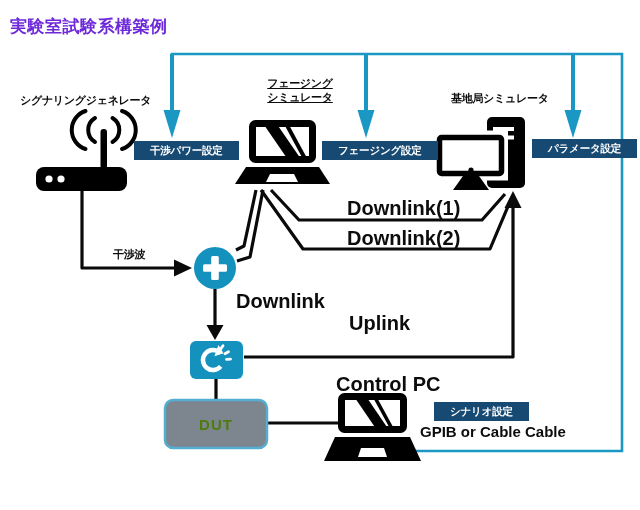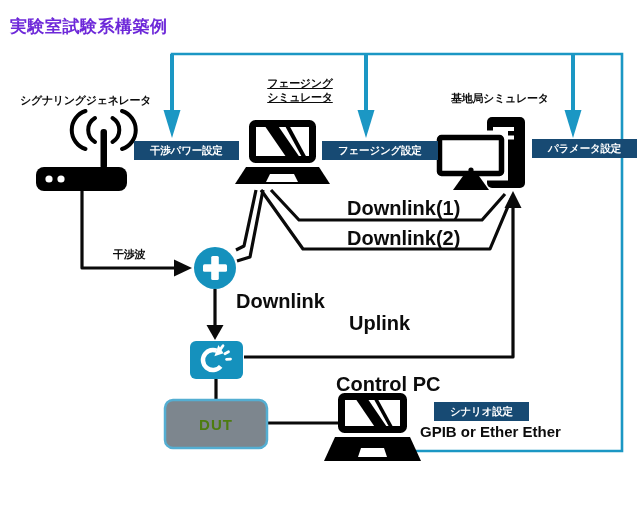--- a/index.html
+++ b/index.html
@@ -166,17 +166,17 @@
   <div class="label fs14" style="left:347px;top:227px;">Downlink(2)</div>
 
   <div class="label fs14" style="left:236px;top:290px;">Downlink</div>
 
   <div class="label fs14" style="left:349px;top:312px;">Uplink</div>
 
   <div class="label fs14" style="left:336px;top:373px;">Control PC</div>
 
   <div class="badge" style="left:417px;top:402px;margin-left:17px;">シナリオ設定</div>
 
-  <div class="label" style="left:420px;top:423px;font-size:15px;">GPIB or Ether Ether</div>
+  <div class="label" style="left:420px;top:423px;font-size:15px;">GPIB or Cable Cable</div>
 
   <div class="dut-box label" style="position:absolute;">DUT</div>
 
 </div>
 
 </body></html>

